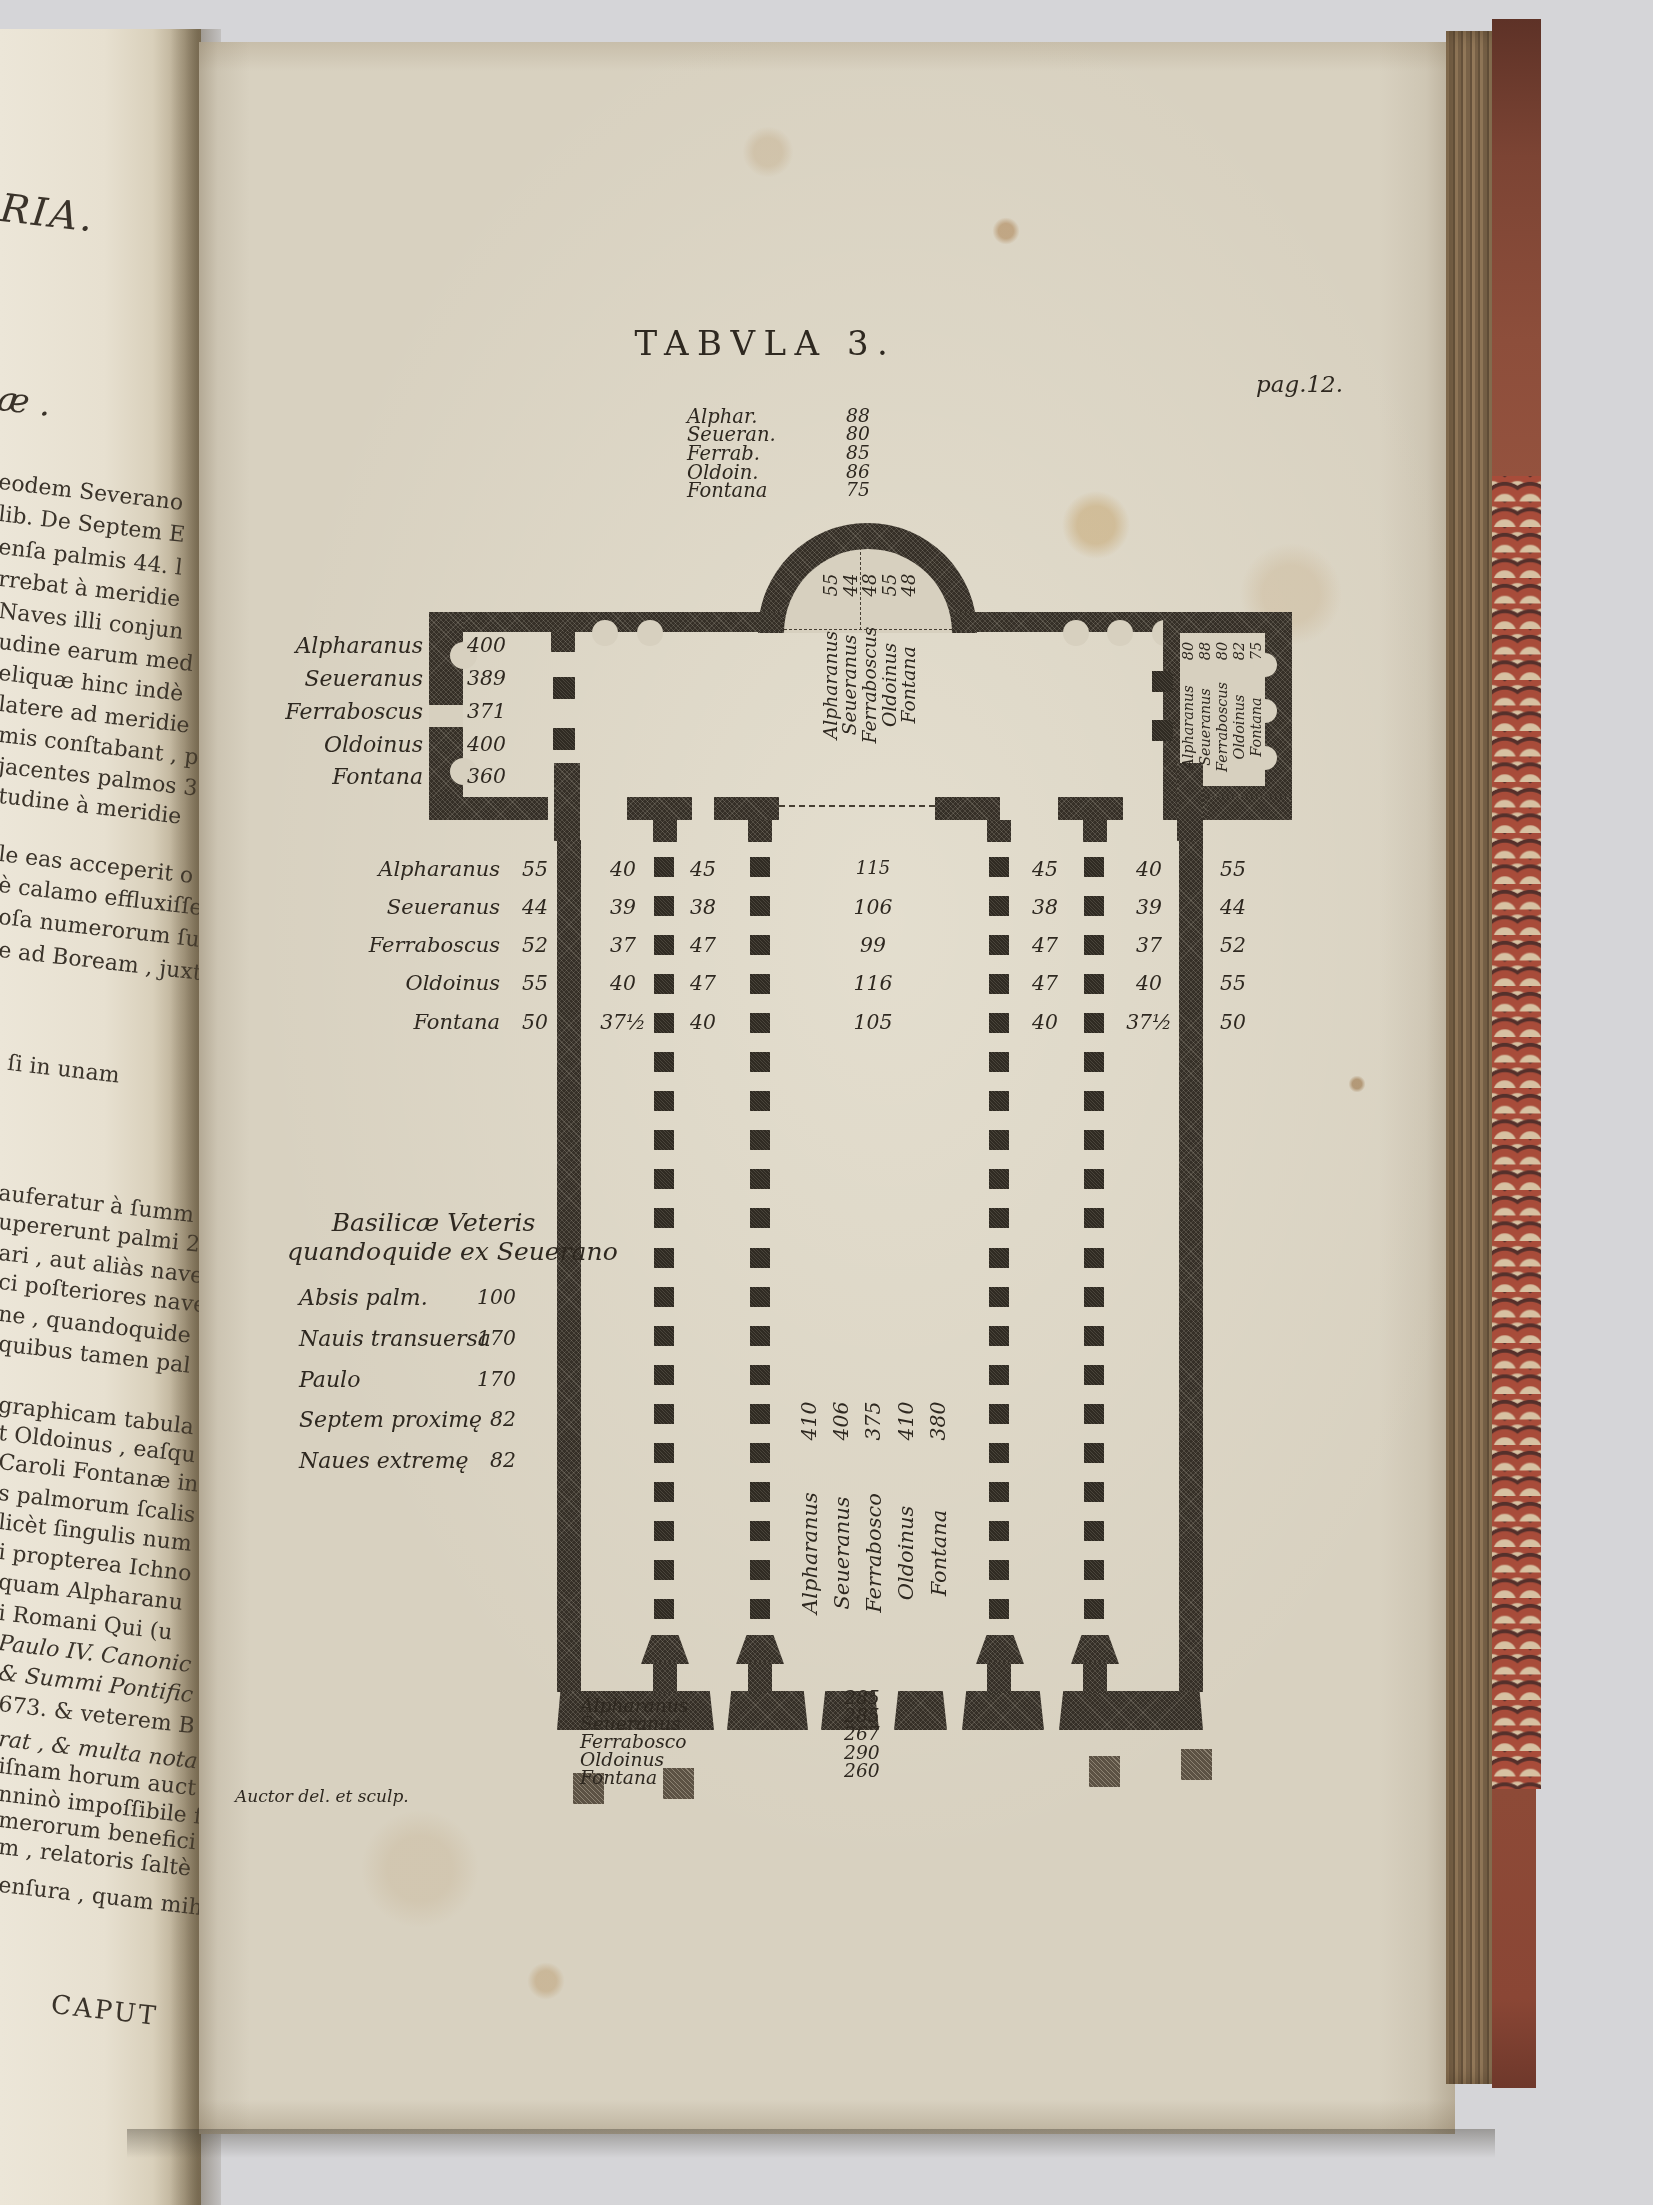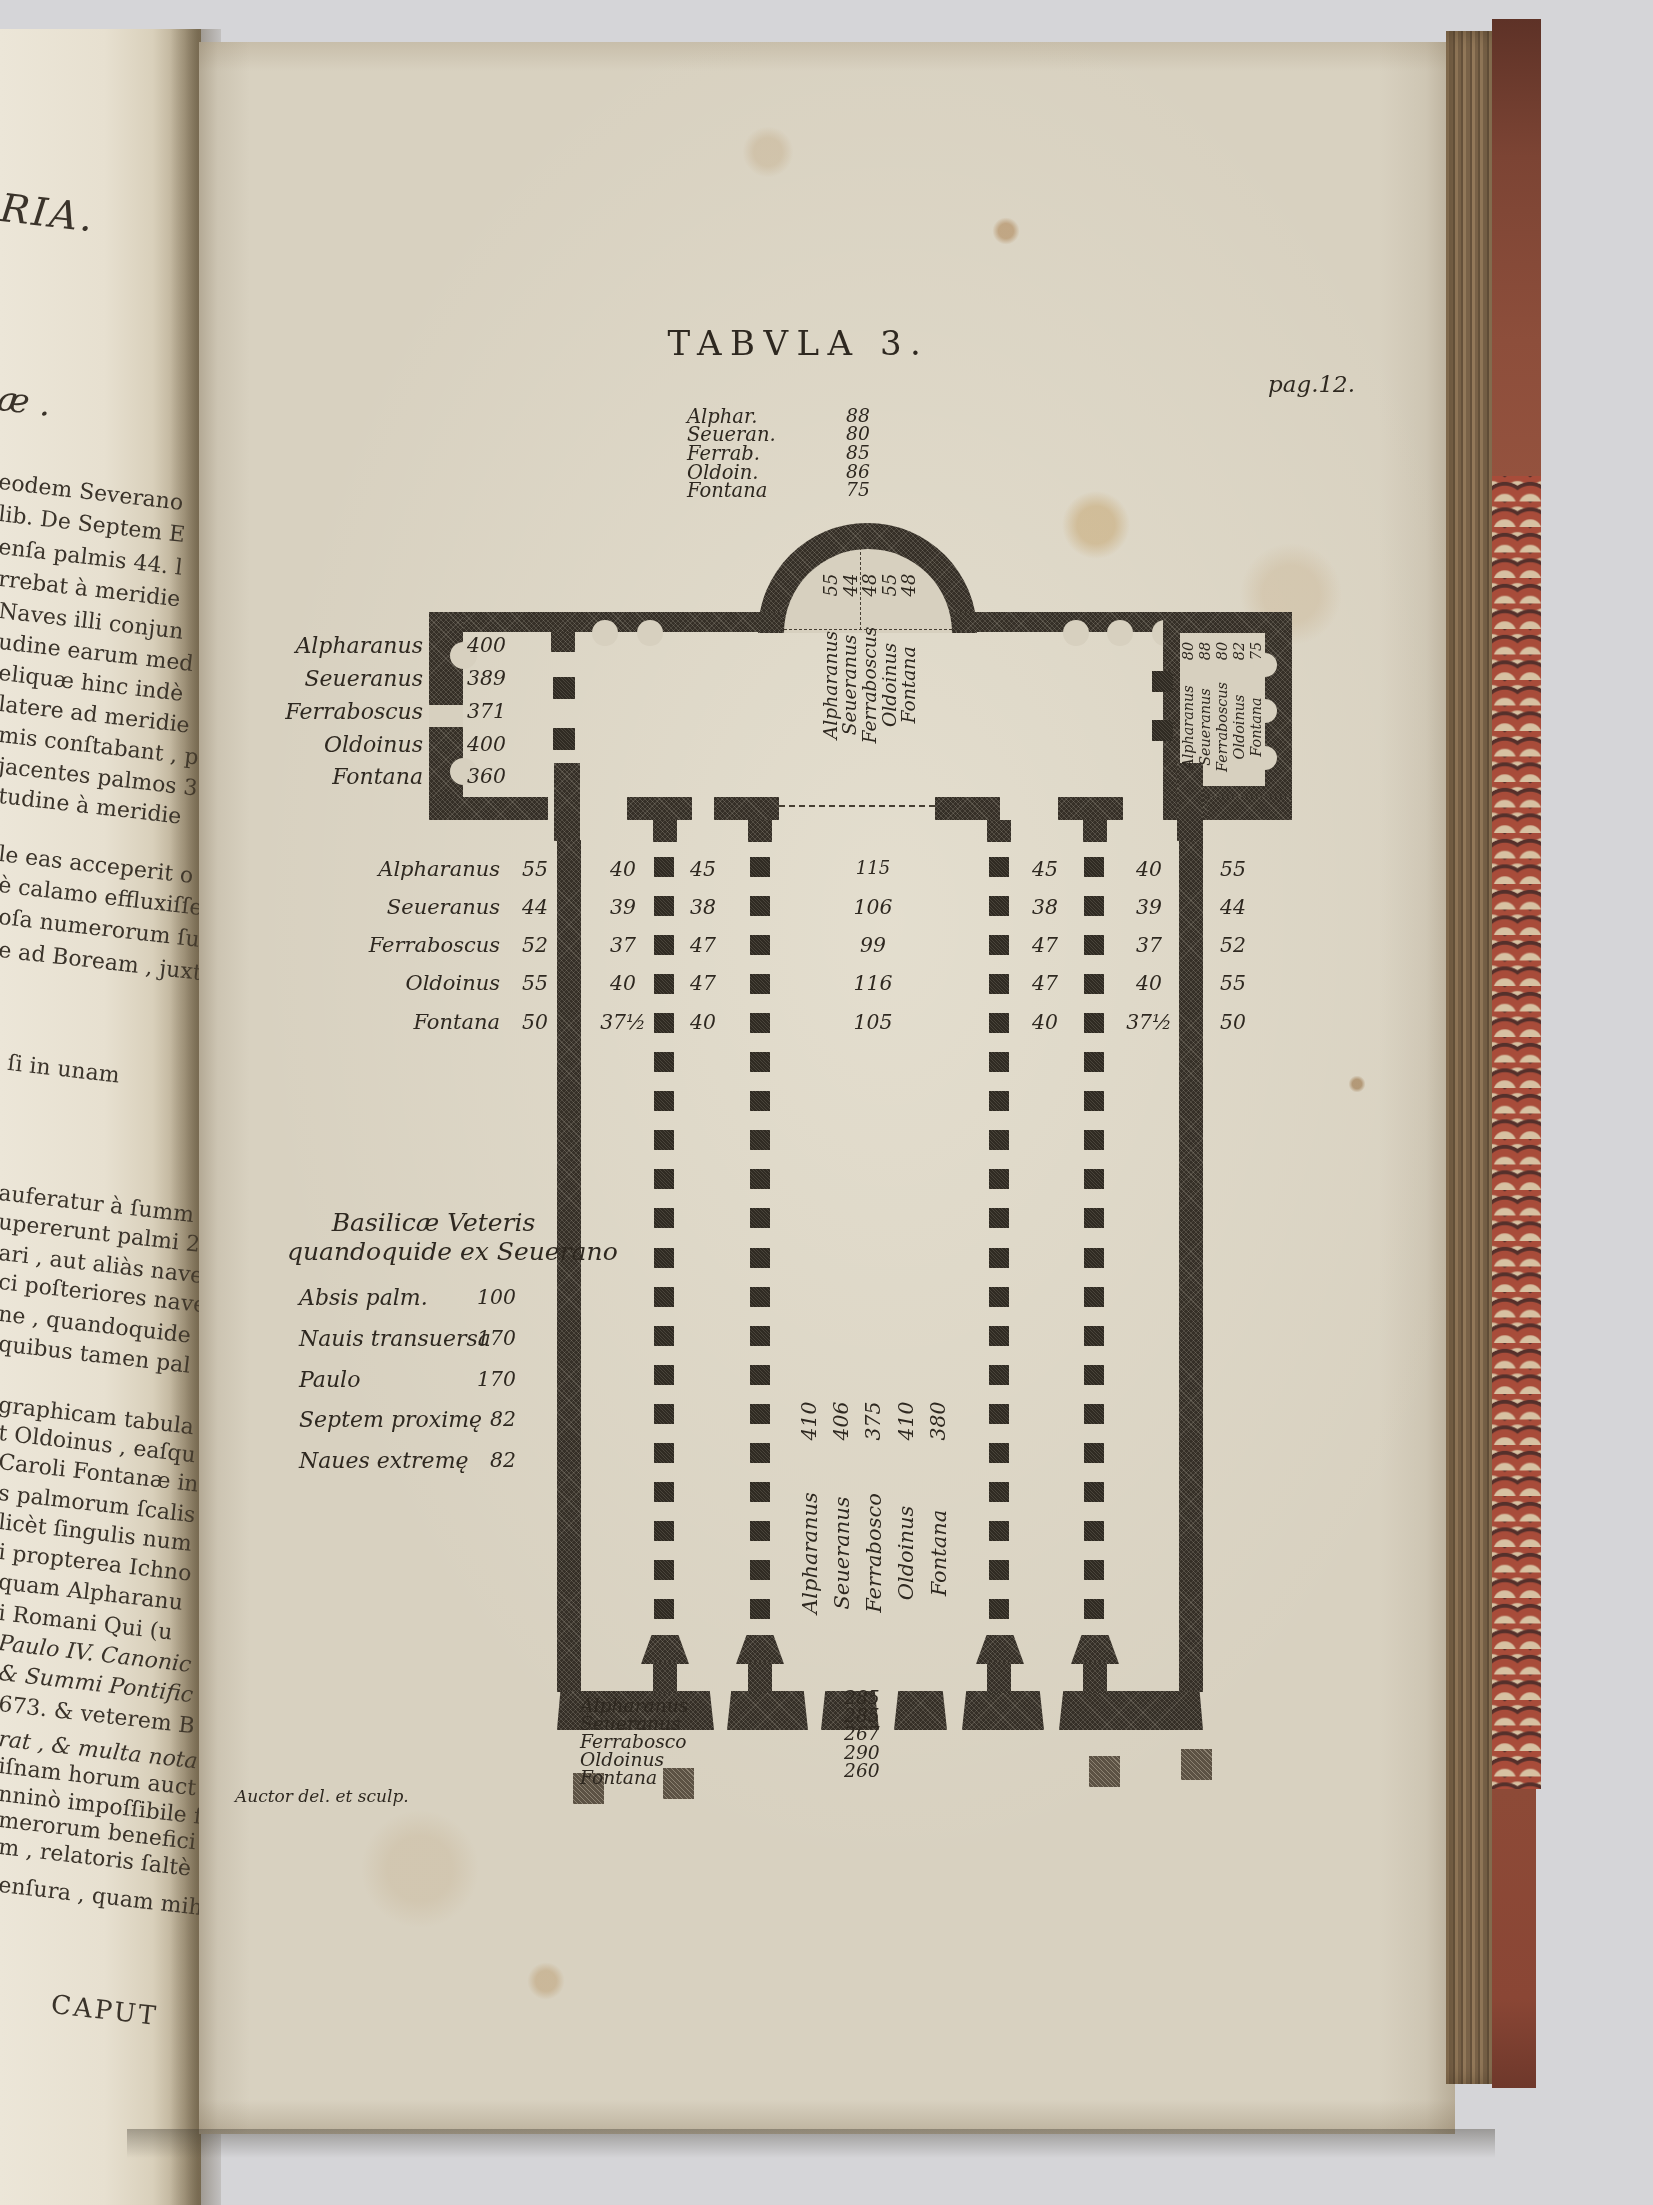--- a/index.html
+++ b/index.html
@@ -108,22 +108,22 @@
       <div class="lp" style="left: 0px; top: 1752px;">nninò impoſſibile f</div>
       <div class="lp" style="left: 0px; top: 1778px;">merorum benefici</div>
       <div class="lp" style="left: 0px; top: 1805px;">m , relatoris ſaltè</div>
       <div class="lp" style="left: 0px; top: 1843px;">enſura , quam mih</div>
       <div class="lp" style="left: 53px; top: 1960px; font-size: 26px; letter-spacing: 2.5px;">CAPUT</div>
     </div>
   <div id="gutter-shade"></div>
 
   <div id="plate"></div>
 
-  <div class="etext rom ctr" style="left:654px;top:323px;width:289px;font-size:34px;letter-spacing:8.5px;">TABVLA 3.</div>
-  <div class="etext" style="left:1256px;top:371px;font-size:23px;margin-left:12px;">pag.12.</div>
+  <div class="etext rom ctr" style="left:621px;top:323px;width:289px;font-size:34px;letter-spacing:8.5px;">TABVLA 3.</div>
+  <div class="etext" style="left:1256px;top:371px;font-size:23px;">pag.12.</div>
 
   <div id="apse-clip">
     <div class="wall round" style="left:0;top:0;width:219px;height:219px;"></div>
     <div class="paper round" style="left:25.5px;top:25.5px;width:168px;height:168px;"></div>
   </div>
   <div class="dashV" style="left:860px;top:537px;height:93px;"></div>
   <div class="dashH" style="left:784px;top:629px;width:168px;border-top-width:1.7px;"></div>
 
   <div class="wall" style="left:429px;top:612px;width:354px;height:20.4px;"></div>
   <div class="wall" style="left:952px;top:612px;width:340px;height:20.4px;"></div>

